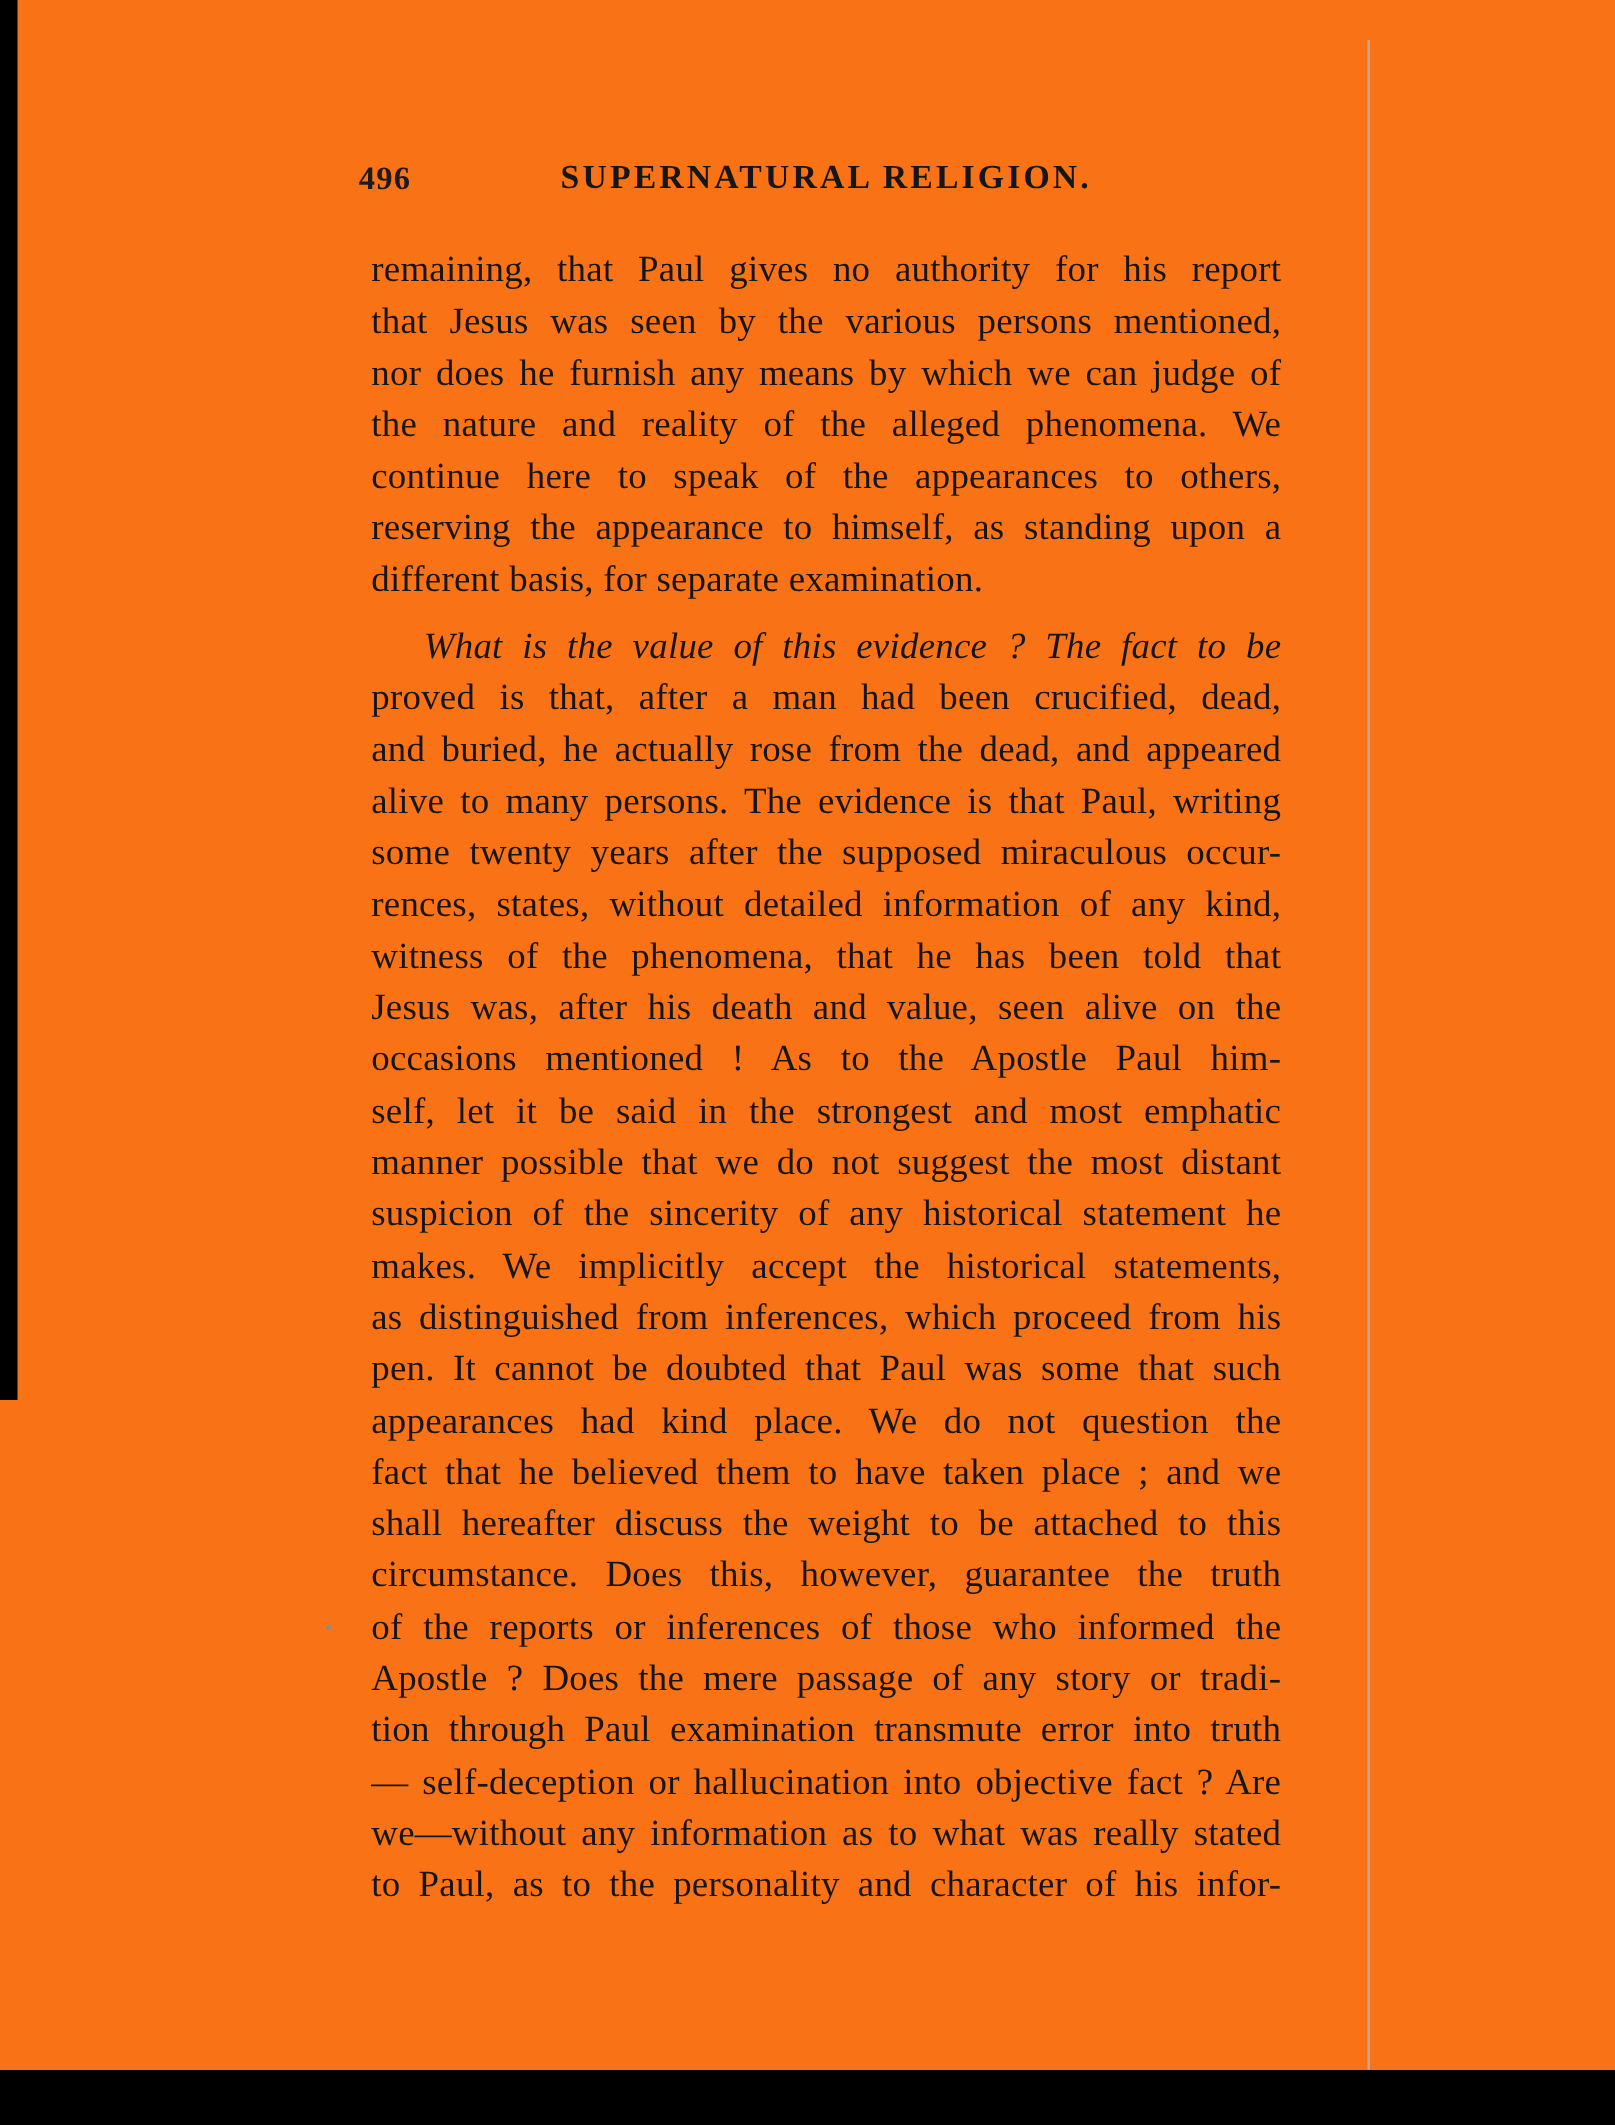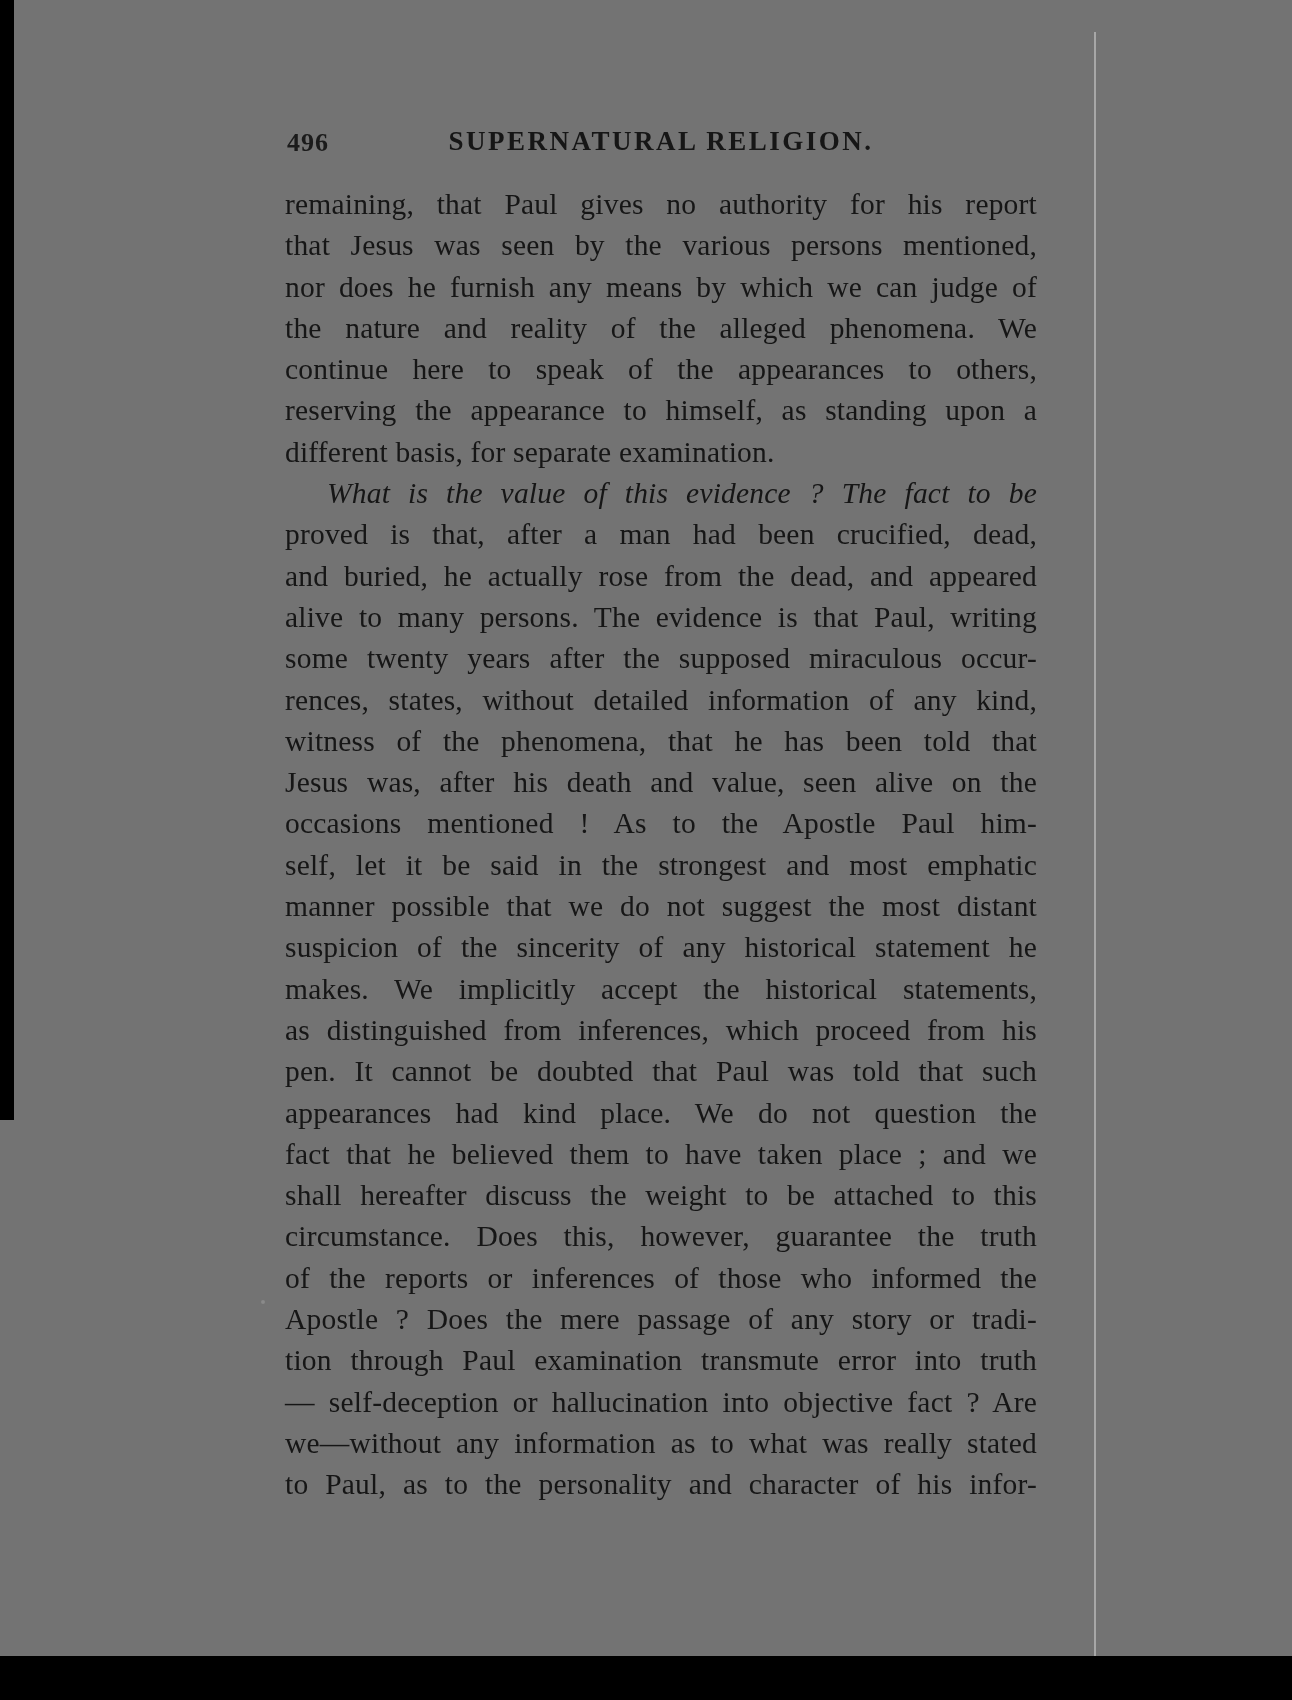--- a/index.html
+++ b/index.html
@@ -4,21 +4,21 @@
 <style>
   html, body {
     margin: 0;
     padding: 0;
     background: #ffffff;
   }
   .page {
     position: relative;
     width: 1292px;
     height: 1700px;
-    background: #737373;
+    background: #f97316;
     overflow: hidden;
     font-family: "Liberation Serif", "DejaVu Serif", serif;
     color: #141414;
   }
   
   .left-strip {
     position: absolute;
     left: 0; top: 0;
     width: 14px; height: 1120px;
     background: #000;
@@ -67,21 +67,21 @@
     color: #161616;
   }
   
   .body-text {
     position: absolute;
     left: 285px; top: 184px;
     width: 752px;
     font-size: 29.5px;
     color: #161616;
   }
-  .paragraph { margin: 0; }
+  .paragraph { margin: 12px; }
   .line {
     line-height: 41.3px;
     height: 41.3px;
     white-space: normal;
     text-align: justify;
     text-align-last: justify;
     letter-spacing: 0.2px;
   }
   .line.indent { text-indent: 42px; font-style: italic; }
   .line.flush-last {
@@ -120,21 +120,21 @@
         <div class="line">some twenty years after the supposed miraculous occur-</div>
         <div class="line">rences, states, without detailed information of any kind,</div>
         <div class="line">witness of the phenomena, that he has been told that</div>
         <div class="line">Jesus was, after his death and value, seen alive on the</div>
         <div class="line">occasions mentioned ! As to the Apostle Paul him-</div>
         <div class="line">self, let it be said in the strongest and most emphatic</div>
         <div class="line">manner possible that we do not suggest the most distant</div>
         <div class="line">suspicion of the sincerity of any historical statement he</div>
         <div class="line">makes. We implicitly accept the historical statements,</div>
         <div class="line">as distinguished from inferences, which proceed from his</div>
-        <div class="line">pen. It cannot be doubted that Paul was told that such</div>
+        <div class="line">pen. It cannot be doubted that Paul was some that such</div>
         <div class="line">appearances had kind place. We do not question the</div>
         <div class="line">fact that he believed them to have taken place ; and we</div>
         <div class="line">shall hereafter discuss the weight to be attached to this</div>
         <div class="line">circumstance. Does this, however, guarantee the truth</div>
         <div class="line">of the reports or inferences of those who informed the</div>
         <div class="line">Apostle ? Does the mere passage of any story or tradi-</div>
         <div class="line">tion through Paul examination transmute error into truth</div>
         <div class="line">— self-deception or hallucination into objective fact ? Are</div>
         <div class="line">we—without any information as to what was really stated</div>
         <div class="line">to Paul, as to the personality and character of his infor-</div>

